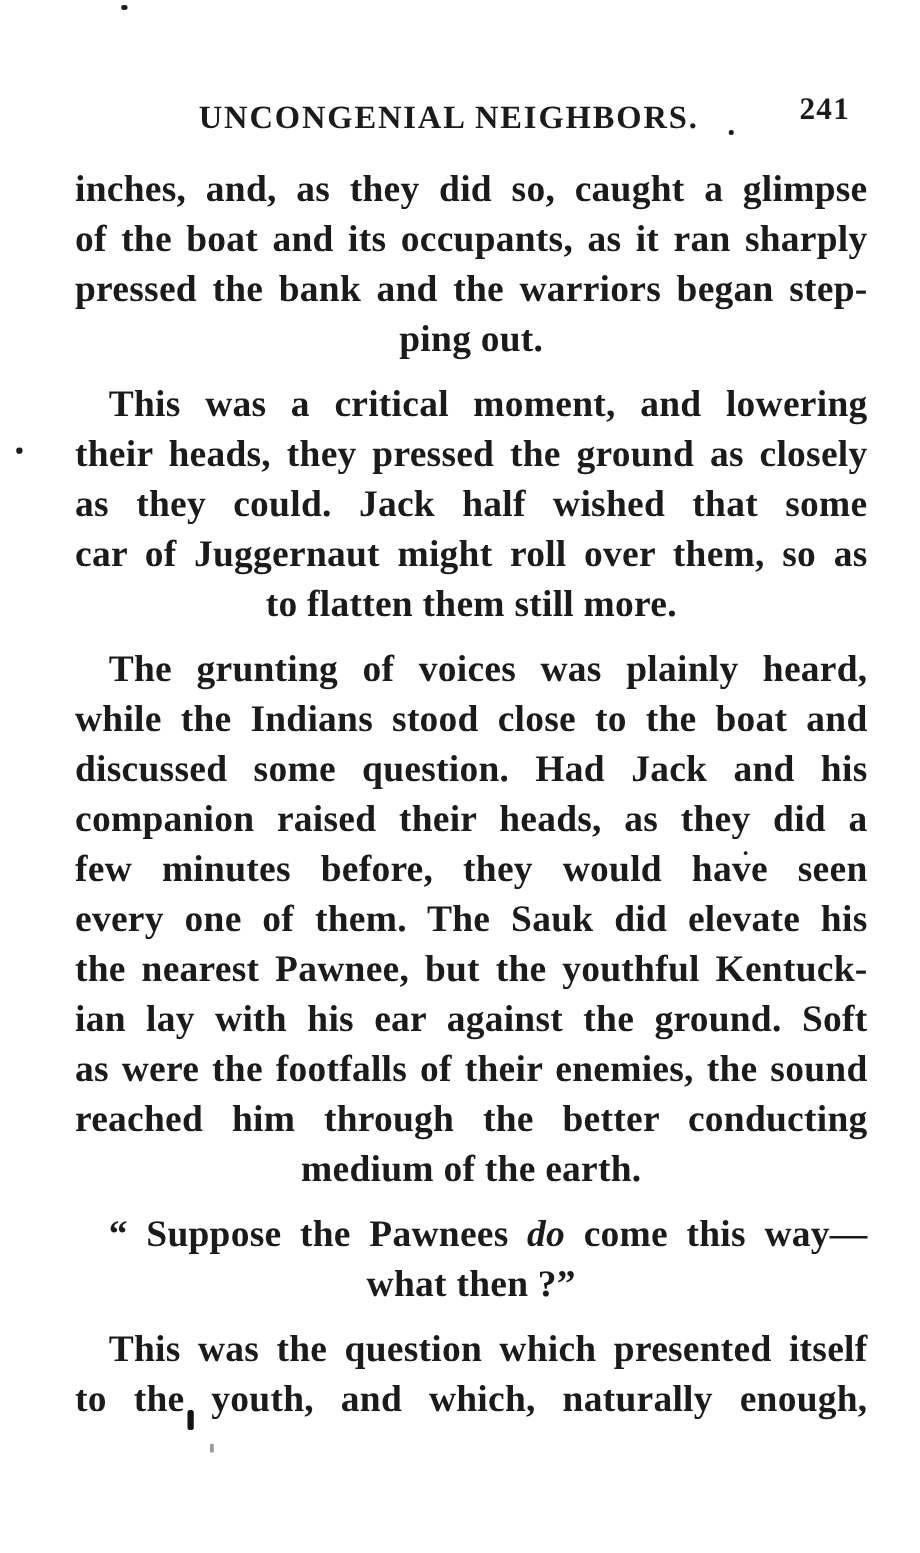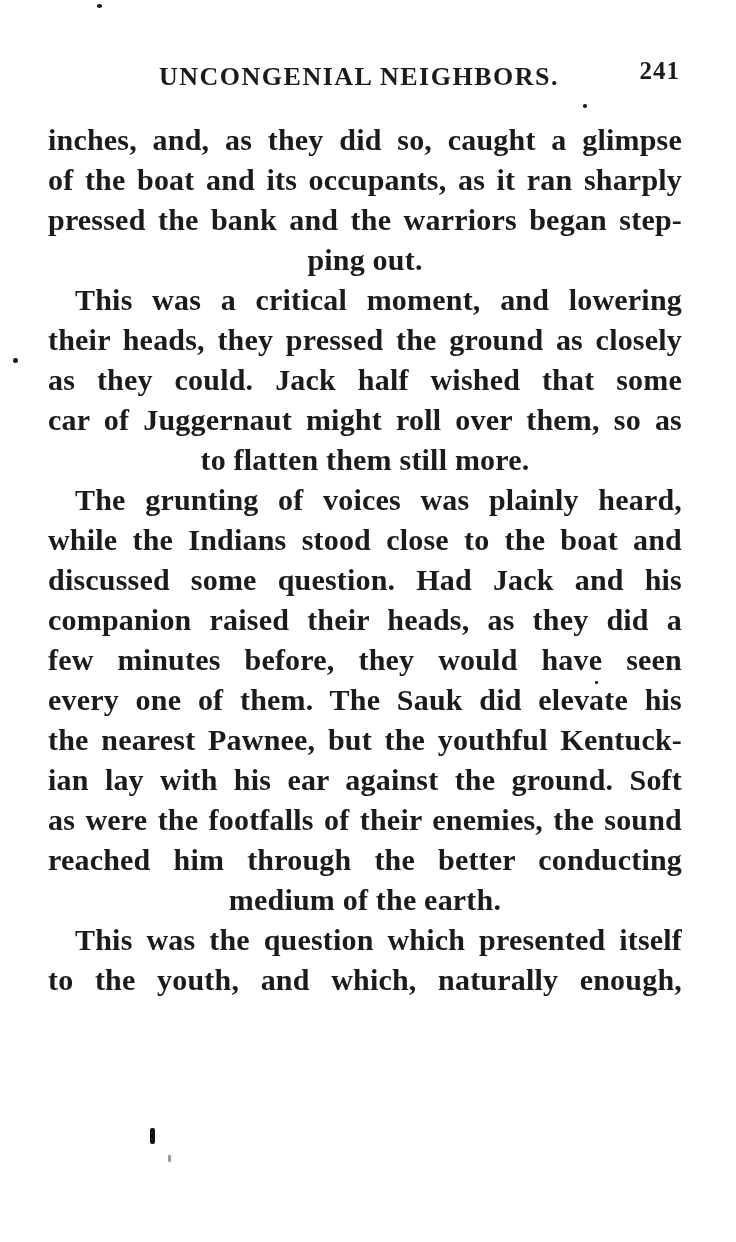--- a/index.html
+++ b/index.html
@@ -4,36 +4,36 @@
 <style>
   html,body{margin:0;padding:0;background:#fff;}
   .page{
     position:relative;
     width:736px;height:1242px;
     background:#ffffff;
     overflow:hidden;
     font-family:"Liberation Serif","DejaVu Serif",serif;
     color:#1b1b1b;
   }
-  .running-header{position:absolute;top:0;left:0;width:732px;height:100px;}
+  .running-header{position:absolute;top:17px;left:0;width:732px;height:100px;}
   .header-title{
     position:absolute;left:159px;top:62px;
     font-size:26px;font-weight:bold;letter-spacing:1.5px;
     white-space:nowrap;
   }
   .page-number{
     position:absolute;top:57px;right:52px;
     font-size:25px;font-weight:bold;letter-spacing:1px;
   }
   .text-block{
     position:absolute;left:48px;top:120px;width:634px;
     font-size:30px;font-weight:bold;line-height:40px;
     letter-spacing:0.2px;
   }
-  .paragraph{margin:0;padding:0;}
+  .paragraph{margin:12px;padding:0;}
   .line{width:634px;text-align:center;white-space:normal;}
   .line.just{text-align:justify;text-align-last:justify;text-justify:inter-word;}
   .line.indent{text-indent:27px;}
   .it{font-style:italic;}
   .speck{position:absolute;background:#1c1c1c;border-radius:45%;}
   .speck.light{background:#9a9a9a;}
   .bar{position:absolute;background:#121212;border-radius:2px;}
 </style>
 </head>
 <body>
@@ -66,20 +66,24 @@
         <div class="line just"><span>companion raised their heads, as they did a</span></div>
         <div class="line just"><span>few minutes before, they would have seen</span></div>
         <div class="line just"><span>every one of them.  The Sauk did elevate his</span></div>
         <div class="line just"><span>the nearest Pawnee, but the youthful Kentuck-</span></div>
         <div class="line just"><span>ian lay with his ear against the ground.  Soft</span></div>
         <div class="line just"><span>as were the footfalls of their enemies, the sound</span></div>
         <div class="line just"><span>reached him through the better conducting</span></div>
         <div class="line"><span>medium of the earth.</span></div>
       </div>
       <div class="paragraph">
+        <div class="line just indent"><span>“ Suppose the Pawnees </span><span class="it">do</span><span> come this way—</span></div>
+        <div class="line"><span>what then ?”</span></div>
+      </div>
+      <div class="paragraph">
         <div class="line just indent"><span>This was the question which presented itself</span></div>
         <div class="line just"><span>to the youth, and  which, naturally enough,</span></div>
       </div>
     </div>
 
   <div class="speck" style="left:97px;top:4px;width:5px;height:4px;"></div>
   <div class="speck" style="left:583px;top:104px;width:4px;height:4px;"></div>
   <div class="speck" style="left:13px;top:358px;width:5px;height:5px;"></div>
   <div class="speck" style="left:595px;top:681px;width:3px;height:3px;"></div>
   <div class="bar" style="left:150px;top:1128px;width:5px;height:16px;"></div>

